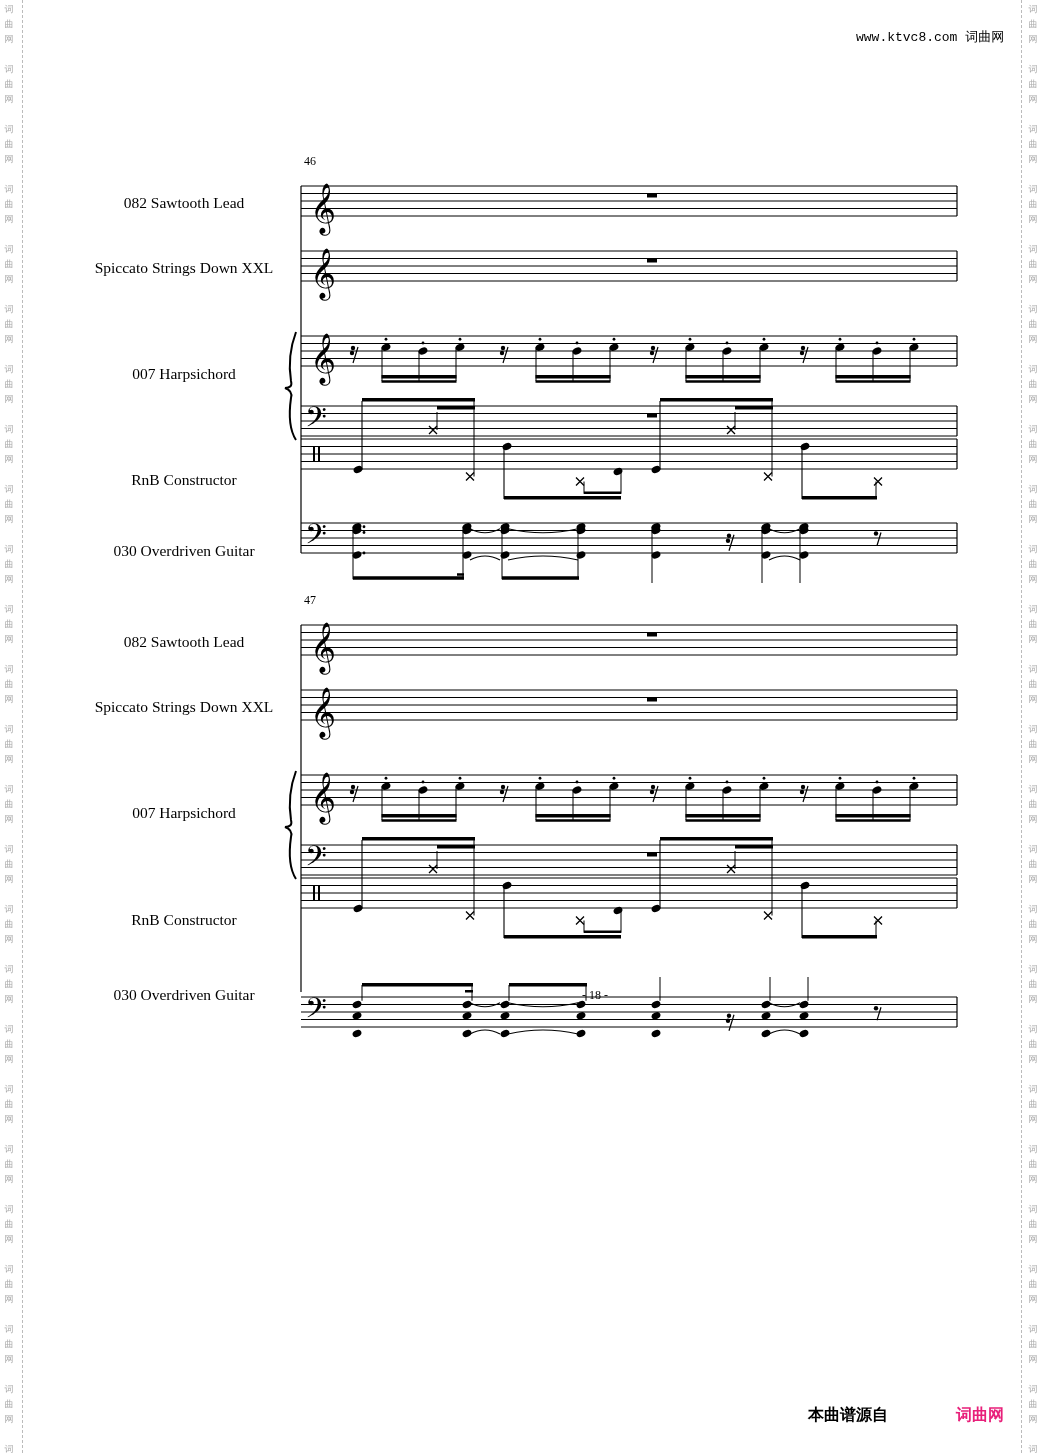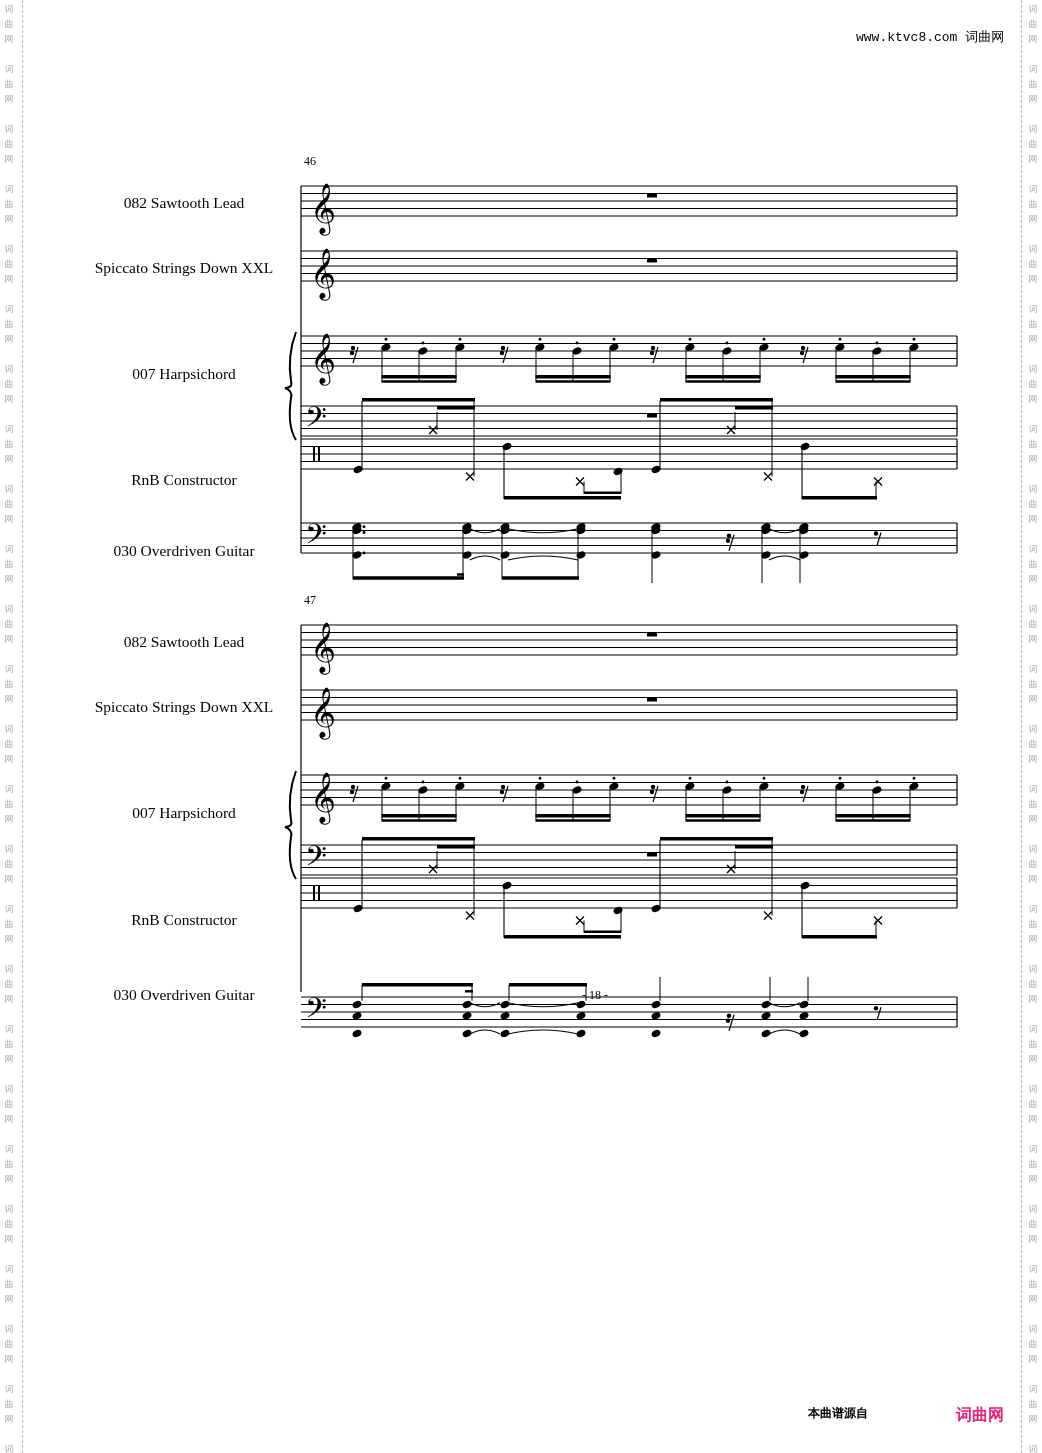--- a/index.html
+++ b/index.html
@@ -5,21 +5,21 @@
   html, body { margin:0; padding:0; background:#fff; }
   body { width:1042px; height:1453px; position:relative; overflow:hidden; font-family:"Liberation Serif", serif; color:#000; }
   .edge { position:absolute; top:0; bottom:0; width:22px; }
   .edge.left { left:0; border-right:1px dashed #bbb; }
   .edge.right { right:0; width:20px; border-left:1px dashed #bbb; }
   .wm { position:absolute; width:14px; font-family:"DejaVu Sans", sans-serif; font-size:9px; line-height:15px; color:#aaa; text-align:center; }
   .edge.left .wm { left:2px; }
   .edge.right .wm { left:4px; }
   .site { position:absolute; top:28px; left:856px; font-family:"Liberation Mono", monospace; font-size:13px; }
   .site .cn { font-family:"DejaVu Sans", sans-serif; }
-  .footer-left { position:absolute; left:808px; top:1405px; font-family:"DejaVu Sans", sans-serif; font-weight:bold; font-size:12px; }
+  .footer-left { position:absolute; left:808px; top:1405px; font-family:"DejaVu Sans", sans-serif; font-weight:bold; font-size:16px; }
   .footer-right { position:absolute; left:956px; top:1405px; font-family:"DejaVu Sans", sans-serif; font-weight:bold; font-size:16px; }
   .label { position:absolute; font-size:15.5px; white-space:nowrap; transform:translateX(-50%); }
   .mnum { position:absolute; font-size:12px; }
   svg.score { position:absolute; left:0; top:0; }
   .pagenum { position:absolute; font-size:12px; }
 </style>
 </head>
 <body>
 
 <div class="edge left" id="wmL">

